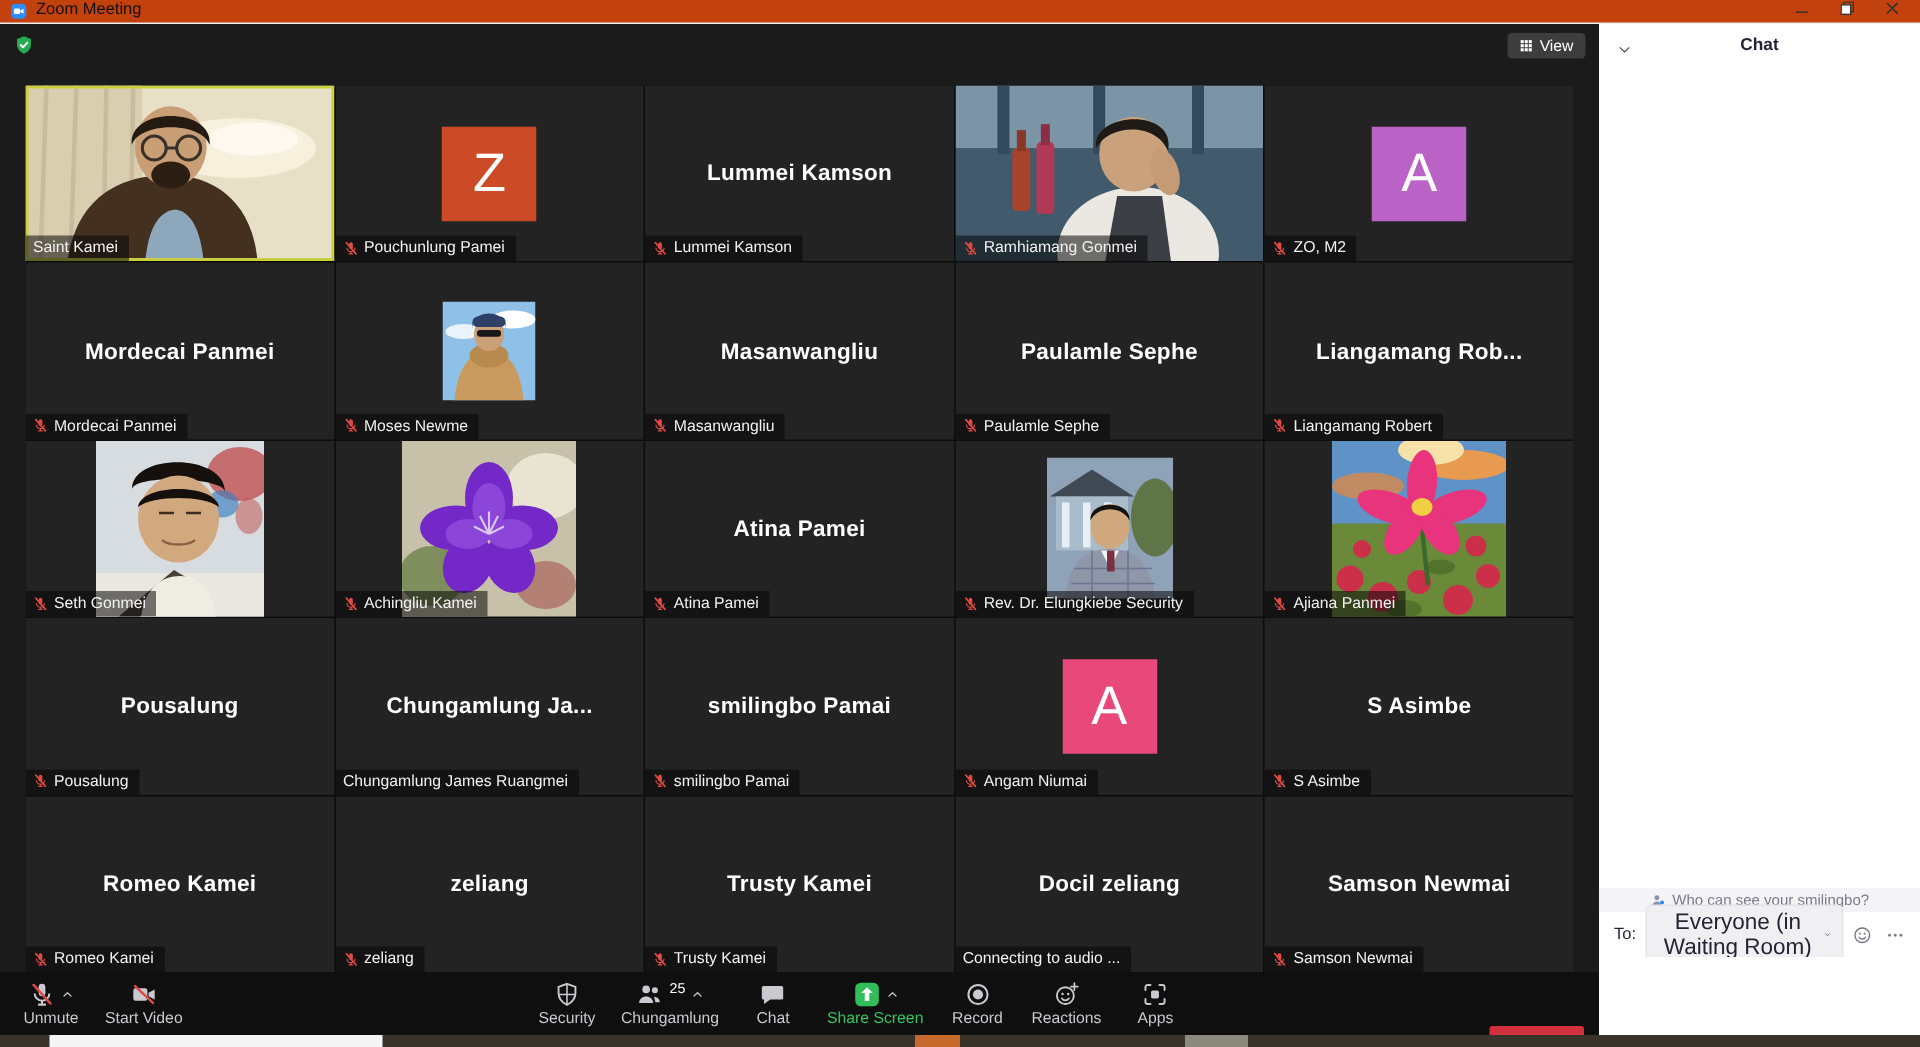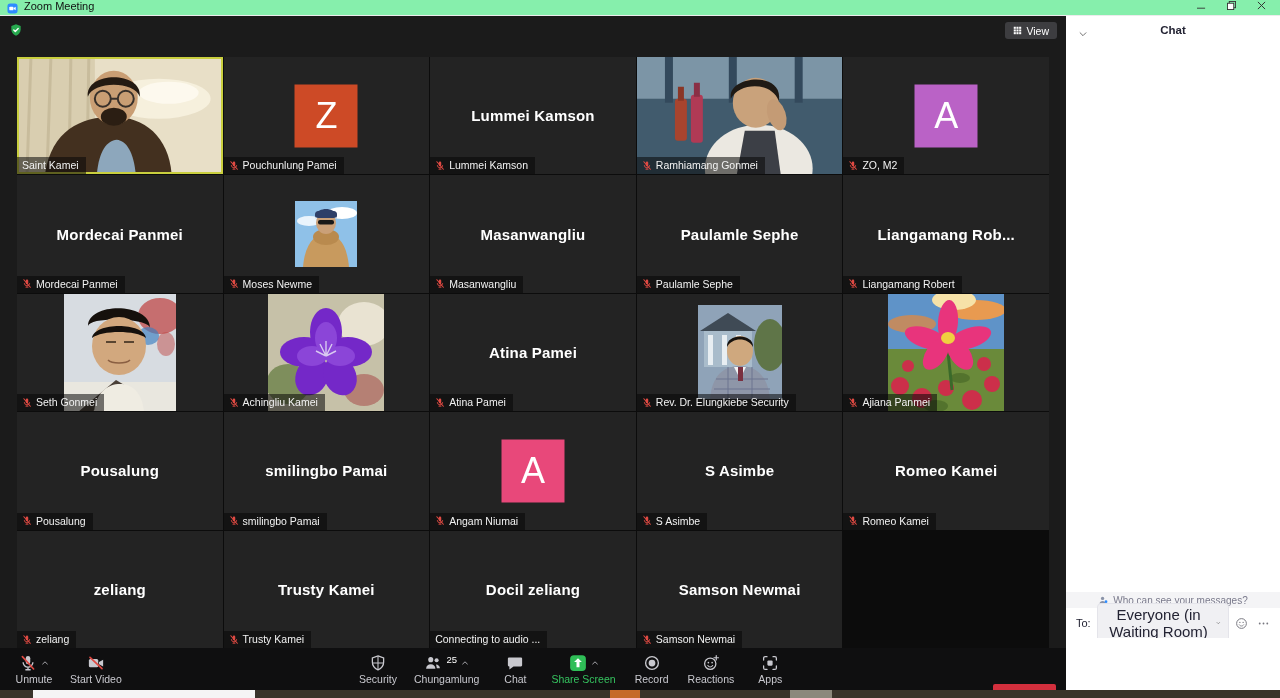--- a/index.html
+++ b/index.html
@@ -1,21 +1,21 @@
 <!DOCTYPE html>
 <html><head>
 <meta charset="utf-8">
 <style>
   * { margin:0; padding:0; box-sizing:border-box; }
   html,body { background:#000; }
   body { font-family:"Liberation Sans", sans-serif; }
   .app { position:relative; width:1280px; height:698px; overflow:hidden; background:#1b1b1b; }
 
   
-  .titlebar { position:absolute; left:0; top:0; width:1280px; height:16px; background:#86efac;
+  .titlebar { position:absolute; left:0; top:0; width:1280px; height:16px; background:#c2410c;
               display:flex; align-items:center; justify-content:space-between; padding:0 4px 4px 7px;
               border-bottom:1px solid #ececec; z-index:30; }
   .titlebar-left { display:flex; align-items:center; gap:6px; }
   .titlebar-left .app-ico { width:11px; height:11px; }
   .titlebar-title { font-size:11px; color:#111; }
   .win-controls { display:flex; }
   .win-btn { width:30px; height:15px; display:flex; align-items:center; justify-content:center;
              color:#333; font-size:9px; cursor:default; }
   .win-btn svg { width:9px; height:9px; }
 
@@ -507,20 +507,26 @@
                   <rect x="9" y="2.5" width="6" height="11" rx="3"></rect>
                 </g>
                 <path d="M5.5 11a6.5 6.5 0 0 0 13 0" stroke="#e04a43" stroke-width="2" fill="none"></path>
                 <path d="M12 17.5v3.2M8.5 21h7" stroke="#e04a43" stroke-width="2"></path>
                 <path d="M4.5 3l15.5 18" stroke="#e04a43" stroke-width="2.6" stroke-linecap="round"></path>
               </svg>
               <span>Pousalung</span>
             </div>
           </div>
           <div class="tile">
+            <div class="tile-name-center">Chungamlung  Ja...</div>
+            <div class="tile-label">
+              <span>Chungamlung James Ruangmei</span>
+            </div>
+          </div>
+          <div class="tile">
             <div class="tile-name-center">smilingbo Pamai</div>
             <div class="tile-label">
               <svg class="lbl-mic" viewBox="0 0 24 24">
                 <g fill="#e04a43">
                   <rect x="9" y="2.5" width="6" height="11" rx="3"></rect>
                 </g>
                 <path d="M5.5 11a6.5 6.5 0 0 0 13 0" stroke="#e04a43" stroke-width="2" fill="none"></path>
                 <path d="M12 17.5v3.2M8.5 21h7" stroke="#e04a43" stroke-width="2"></path>
                 <path d="M4.5 3l15.5 18" stroke="#e04a43" stroke-width="2.6" stroke-linecap="round"></path>
               </svg>
@@ -735,21 +741,21 @@
             </svg></span>
         <span class="chat-title">Chat</span>
       </div>
       <div class="chat-messages"></div>
       <div class="chat-notice">
         <svg viewBox="0 0 24 24">
             <circle cx="10" cy="7.5" r="3.6" fill="#8a93a8"></circle>
             <path d="M3.5 19c0-3.6 2.9-6 6.5-6s6.5 2.4 6.5 6z" fill="#8a93a8"></path>
             <circle cx="17.5" cy="14.5" r="3" fill="#2d8cff"></circle>
           </svg>
-        <span>Who can see your messages?</span>
+        <span>Who can see your smilingbo?</span>
       </div>
       <div class="chat-to-row">
         <span class="chat-to-label">To:</span>
         <button class="recipient-pill">
           <span>Everyone (in Waiting Room)</span>
           <svg viewBox="0 0 24 24">
               <path d="M5 9l7 7 7-7" stroke="#444" stroke-width="2.4" fill="none" stroke-linecap="round"></path>
             </svg>
         </button>
         <span class="chat-foot-icons">

